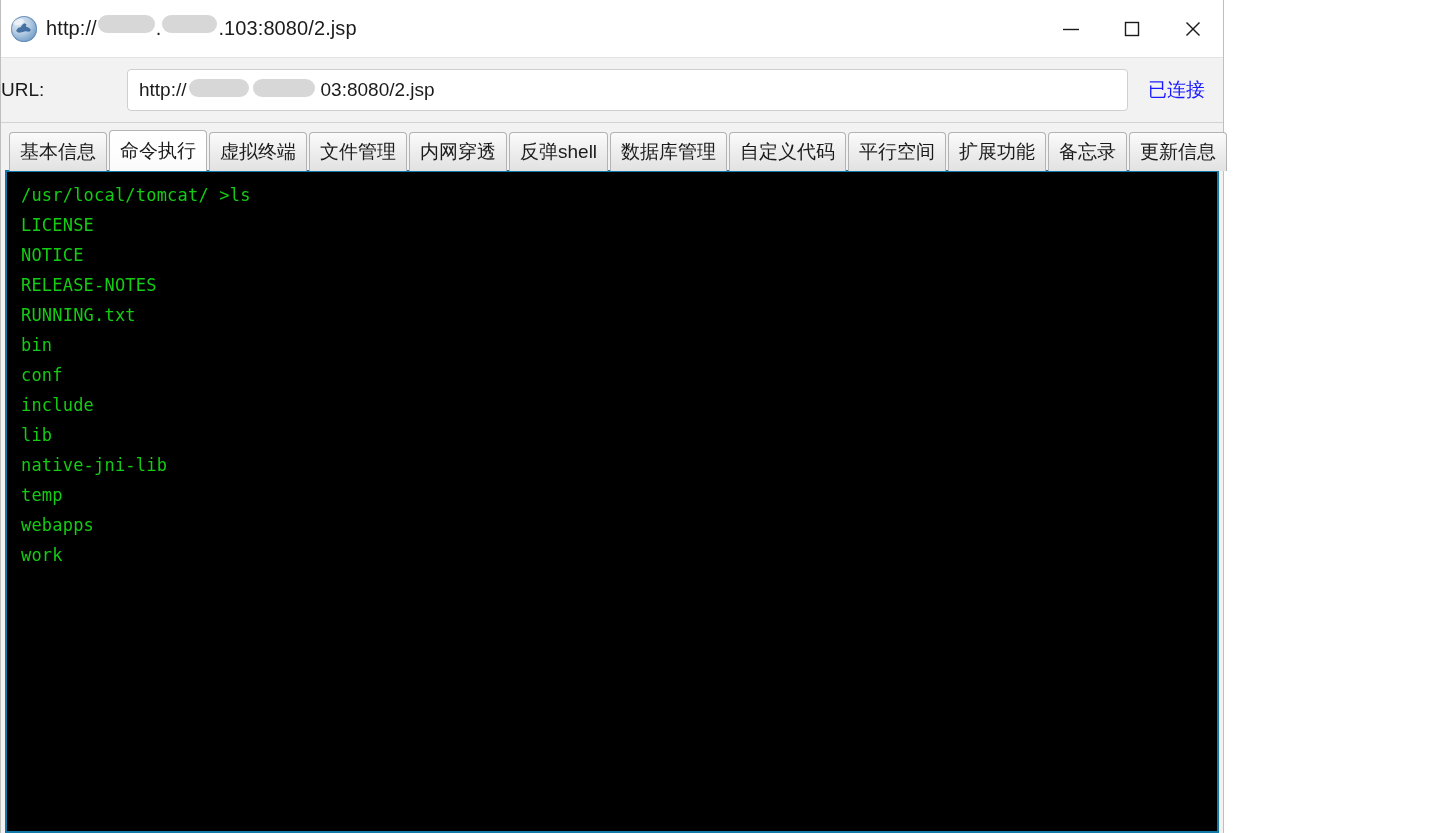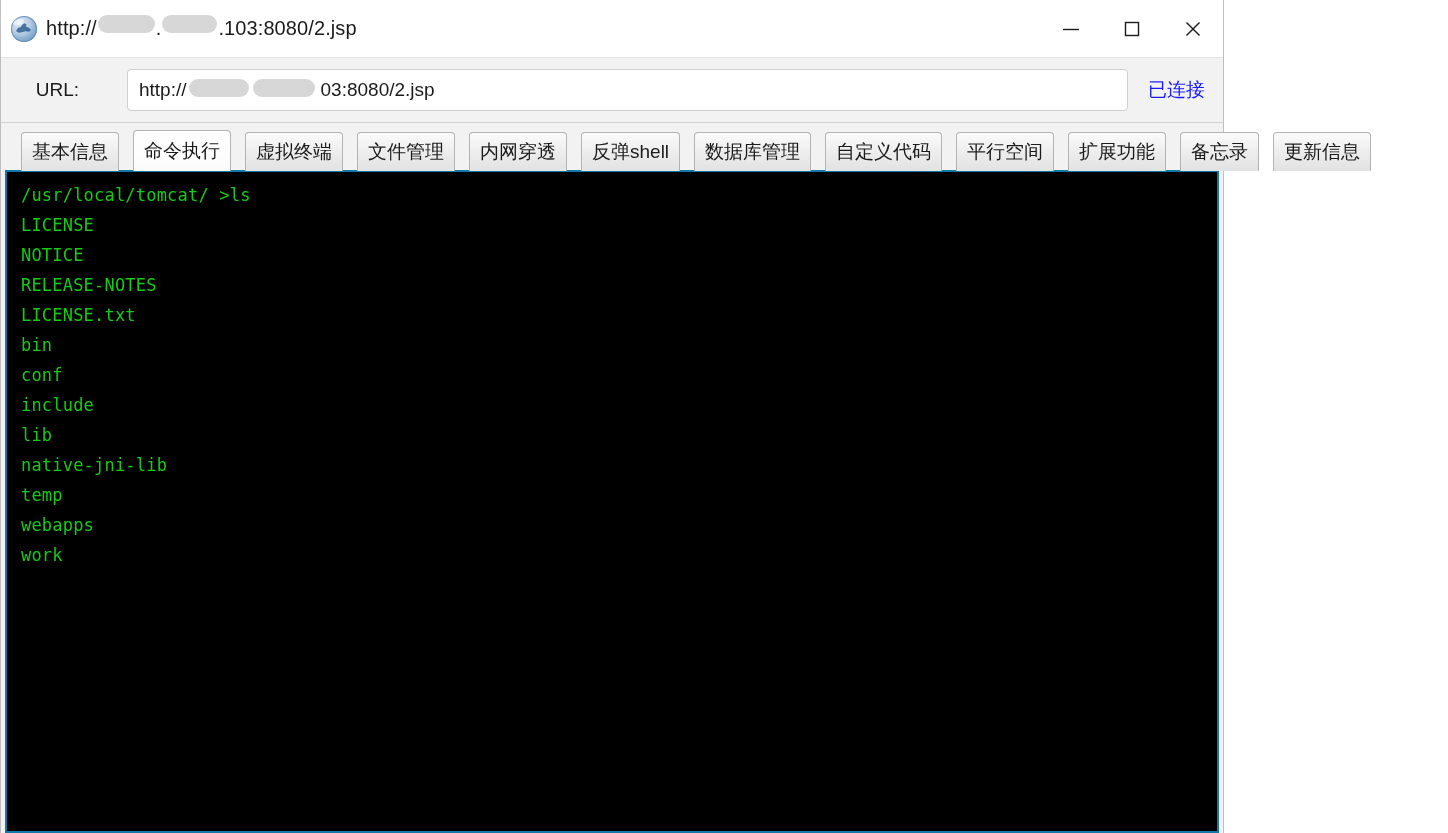--- a/index.html
+++ b/index.html
@@ -118,21 +118,21 @@
     border-bottom: 1px solid #d2d2d2;
     display: flex;
     align-items: center;
     padding: 0 12px 0 0;
     box-sizing: border-box;
   }
   .url-label {
     font-size: 19px;
     color: #1b1b1b;
     width: 126px;
-    text-align: center;
+    text-align: left;
     padding-right: 13px;
     box-sizing: border-box;
     flex: 0 0 126px;
   }
   .url-input {
     flex: 1 1 auto;
     height: 42px;
     background: #ffffff;
     border: 1px solid #cfcfcf;
     border-radius: 4px;
@@ -178,21 +178,20 @@
     background: linear-gradient(to bottom, #fbfbfb 0%, #ececec 55%, #e2e2e2 100%);
     border: 1px solid #b3b3b3;
     border-bottom: none;
     border-radius: 4px 4px 0 0;
     margin-right: 2px;
     white-space: nowrap;
     box-sizing: border-box;
     cursor: default;
     position: relative;
     top: 1px;
-    margin-left: 12px;
   }
   .tab.active {
     background: linear-gradient(to bottom, #ffffff 0%, #fdfdfd 60%, #fafafa 100%);
     border-color: #b3b3b3;
     height: 41px;
     z-index: 2;
   }
 
   
   .terminal-wrap {
@@ -290,21 +289,21 @@
     <div class="tab">备忘录</div>
     <div class="tab">更新信息</div>
   </div>
 
   <div class="terminal-wrap">
     <div class="terminal">
       <div class="term-line">/usr/local/tomcat/ &gt;ls</div>
       <div class="term-line">LICENSE</div>
       <div class="term-line">NOTICE</div>
       <div class="term-line">RELEASE-NOTES</div>
-      <div class="term-line">LICENSE.txt</div>
+      <div class="term-line">RUNNING.txt</div>
       <div class="term-line">bin</div>
       <div class="term-line">conf</div>
       <div class="term-line">include</div>
       <div class="term-line">lib</div>
       <div class="term-line">native-jni-lib</div>
       <div class="term-line">temp</div>
       <div class="term-line">webapps</div>
       <div class="term-line">work</div>
       <div class="term-line blank">&nbsp;</div>
     </div>

